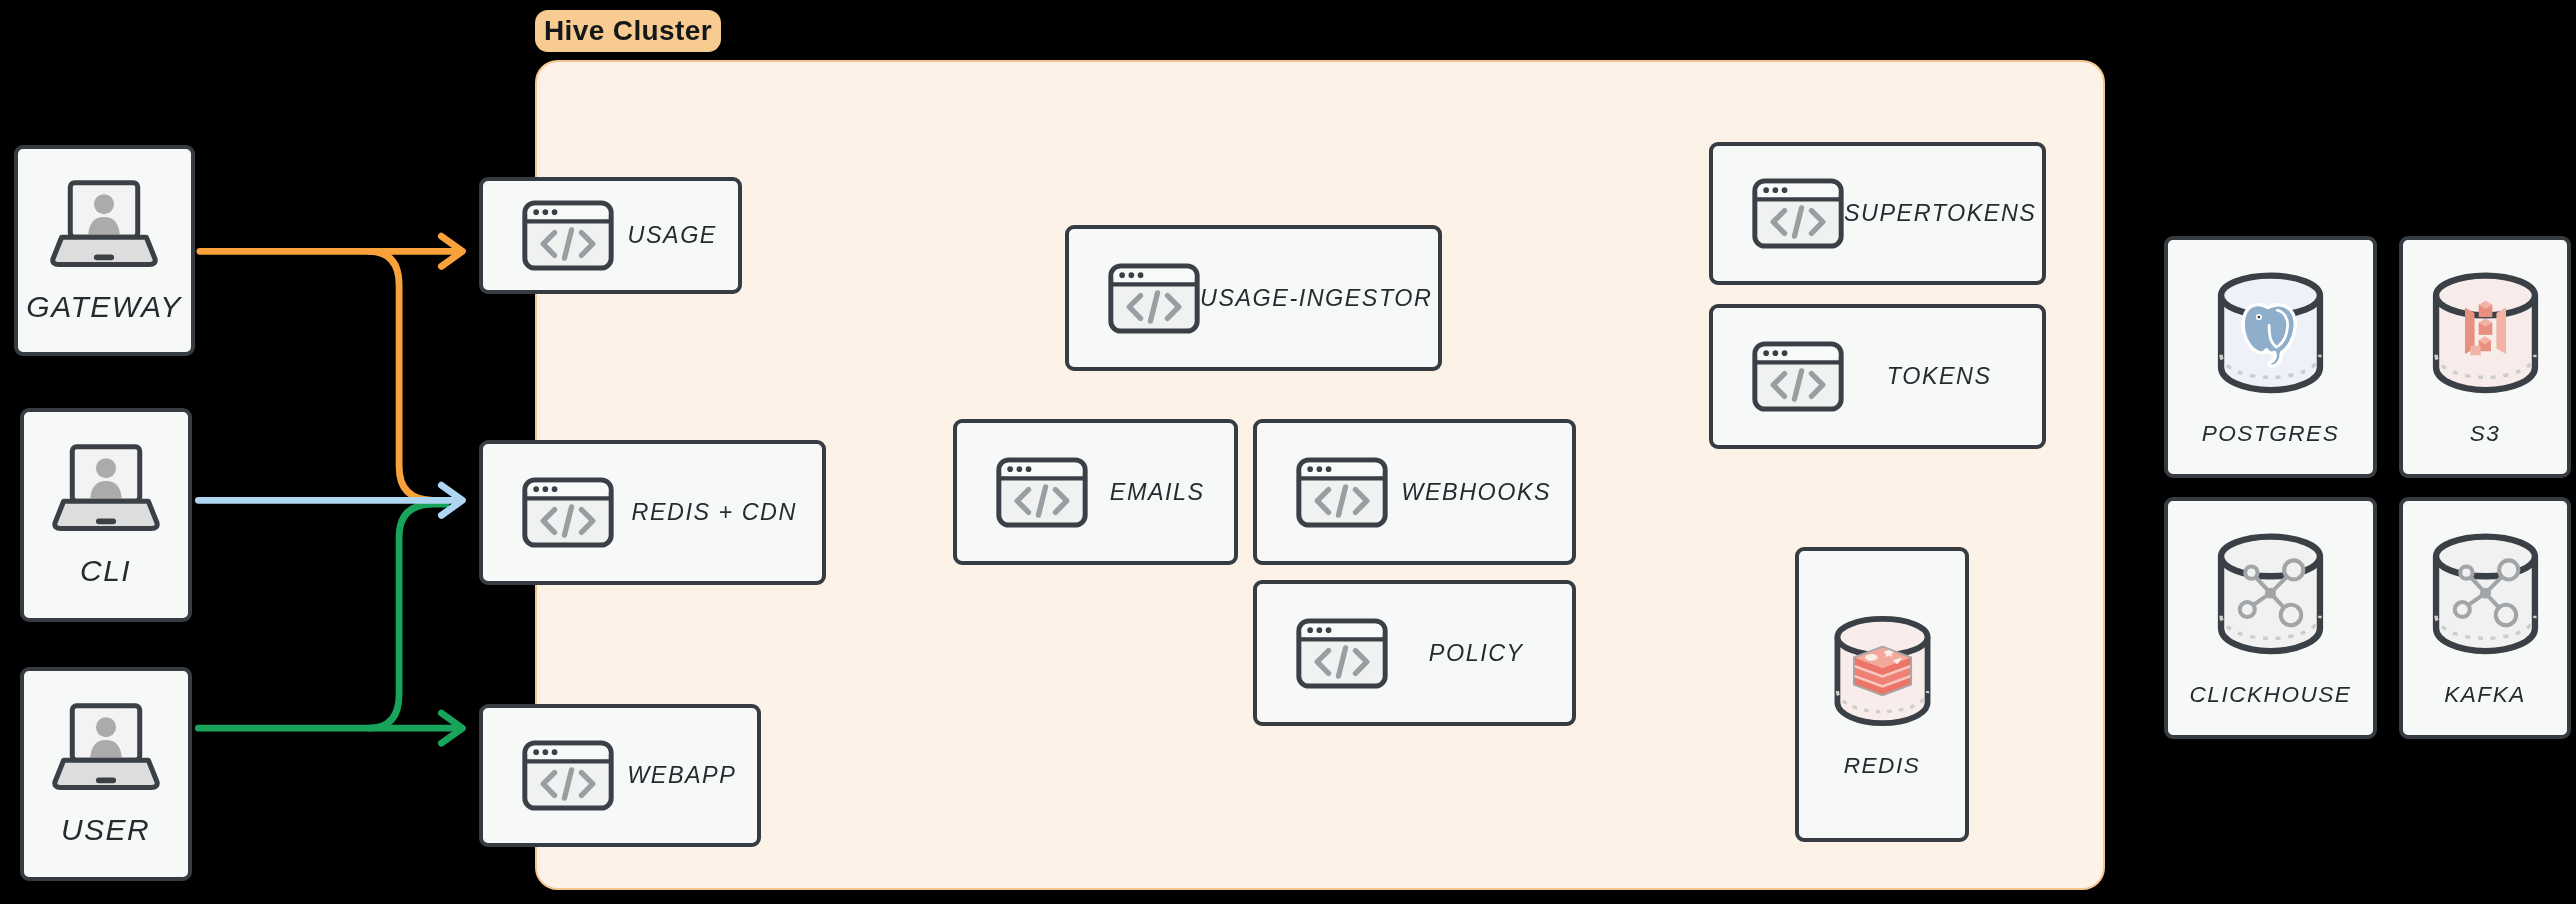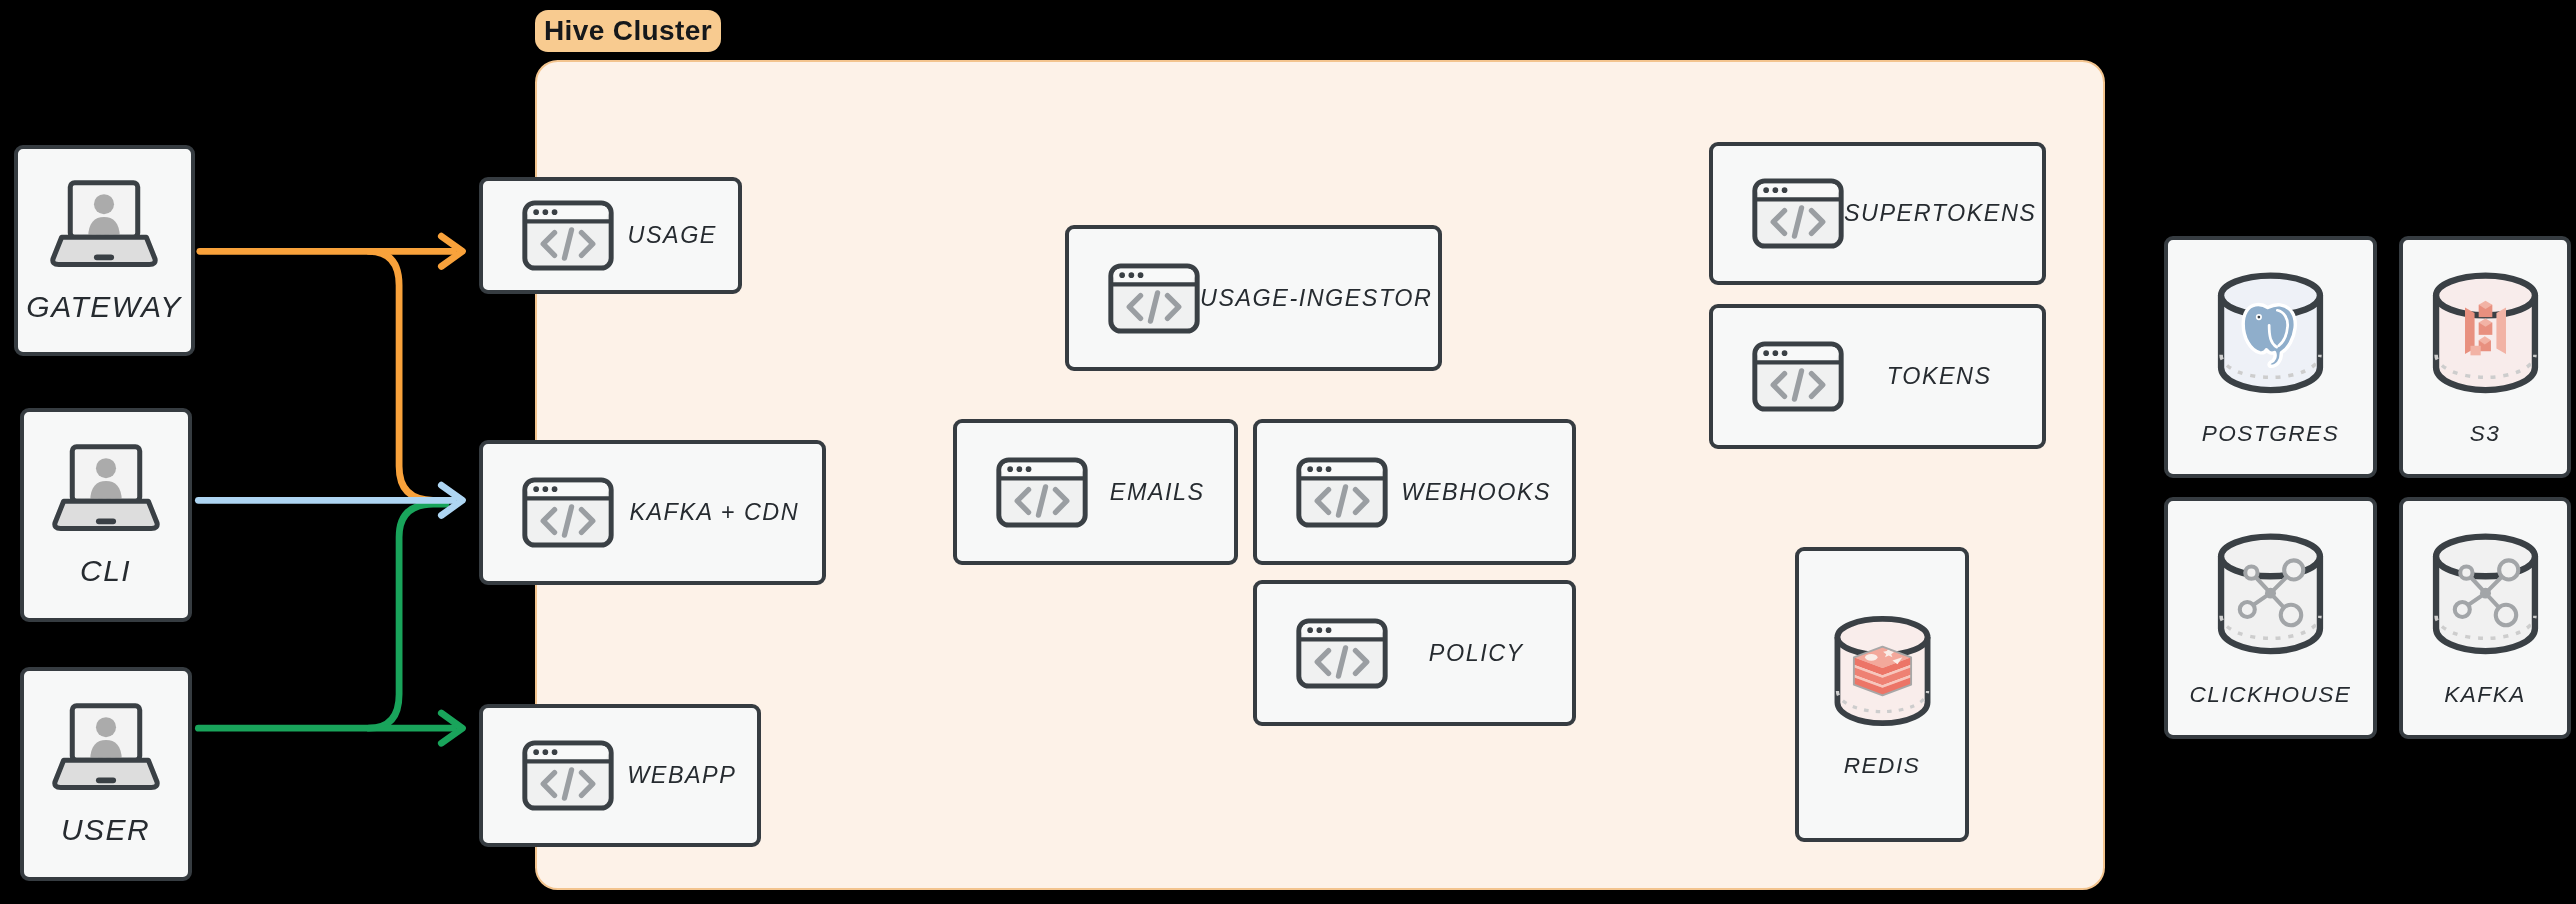--- a/index.html
+++ b/index.html
@@ -191,21 +191,21 @@
   <div class="node service" style="left:479px;top:177px;width:263px;height:117px">
     <svg class="browser" viewBox="0 0 130 100">
         <use href="#sym-browser"></use>
       </svg>
     <div class="lbl">USAGE</div>
   </div>
   <div class="node service" style="left:479px;top:440px;width:347px;height:145px">
     <svg class="browser" viewBox="0 0 130 100">
         <use href="#sym-browser"></use>
       </svg>
-    <div class="lbl">KAFKA + CDN</div>
+    <div class="lbl">REDIS + CDN</div>
   </div>
   <div class="node service" style="left:479px;top:704px;width:282px;height:143px">
     <svg class="browser" viewBox="0 0 130 100">
         <use href="#sym-browser"></use>
       </svg>
     <div class="lbl">WEBAPP</div>
   </div>
   <div class="node service" style="left:1065px;top:225px;width:377px;height:146px">
     <svg class="browser" viewBox="0 0 130 100">
         <use href="#sym-browser"></use>

